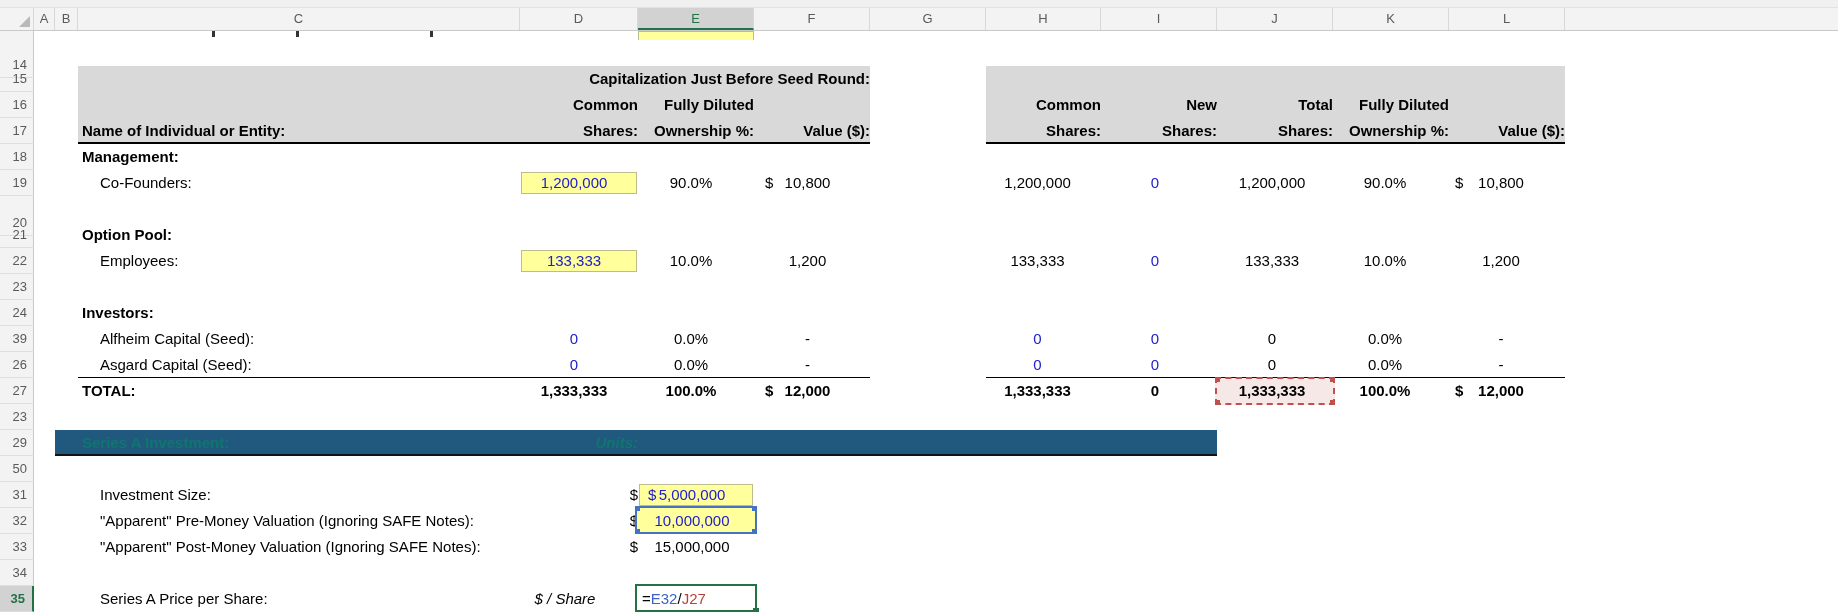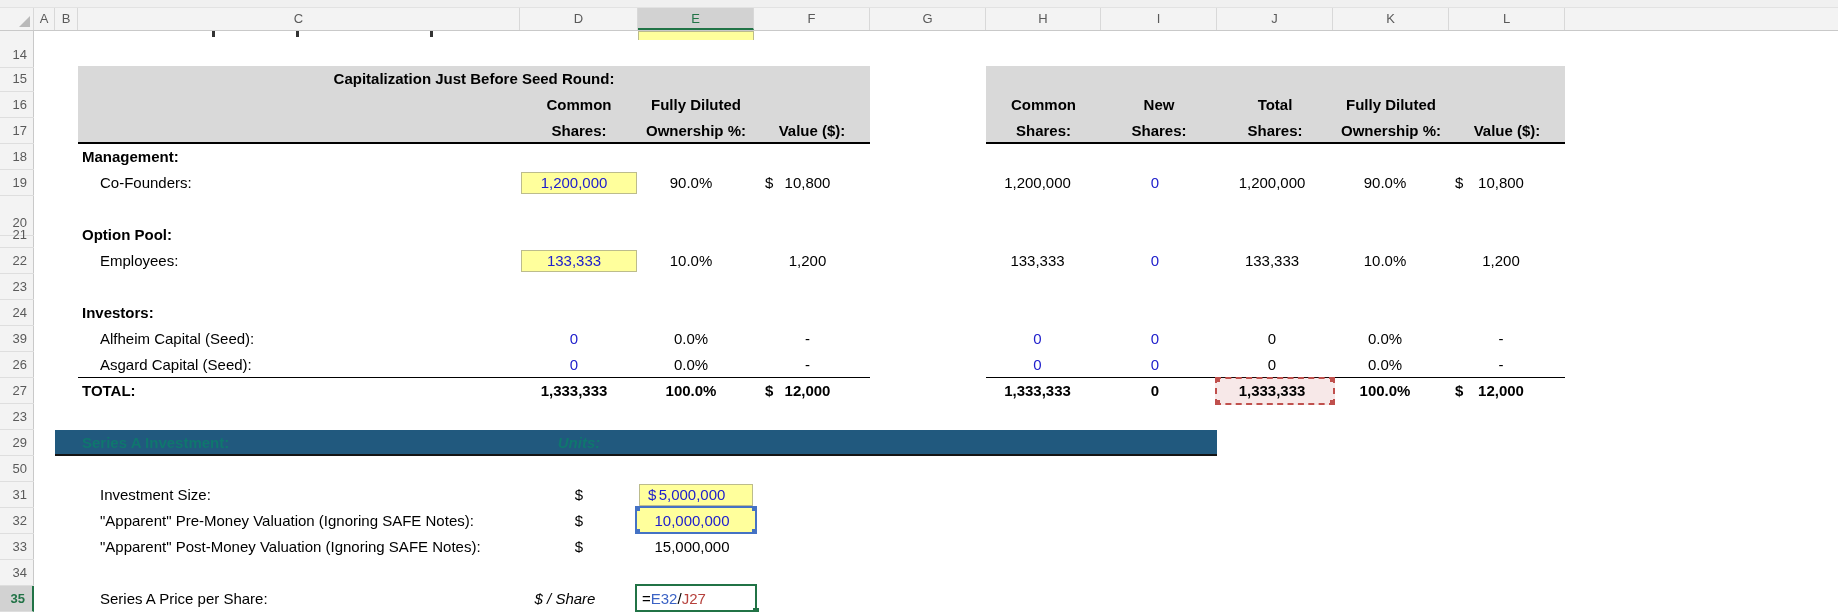--- a/index.html
+++ b/index.html
@@ -13,21 +13,21 @@
   .cl.sel{background:#D2D2D2;color:#217346;border-bottom:2px solid #217346;}
   .corner{position:absolute;left:0;top:0;width:34px;height:22px;border-right:1px solid #D8D8D8;box-sizing:border-box;}
   .tri{position:absolute;right:3px;bottom:3px;width:0;height:0;border-left:11px solid transparent;border-bottom:11px solid #B9B9B9;}
   .rowhdr{position:absolute;left:0;top:31px;width:34px;height:581px;background:#F3F3F3;border-right:1px solid #C9C9C9;box-sizing:border-box;}
   .rh{position:absolute;left:0;width:34px;height:26px;line-height:26px;text-align:right;padding-right:7px;
       font-size:13px;color:#5A5A5A;border-bottom:1px solid #DEDEDE;box-sizing:border-box;}
   .rh.act{background:#D2D2D2;color:#217346;border-right:2px solid #217346;font-weight:bold;}
   
   .band{position:absolute;background:#D9D9D9;}
   .cell{position:absolute;height:26px;line-height:26px;font-size:15px;color:#000;white-space:nowrap;box-sizing:border-box;}
-  .b{font-weight:bold}.i{font-style:italic}.ctr{text-align:center}.rt{text-align:center}
+  .b{font-weight:bold}.i{font-style:italic}.ctr{text-align:right}.rt{text-align:center}
   .blu{color:#2020CC}
   .w{color:#0f766e}
   .ylw{position:absolute;background:#FFFF9C;border:1px solid #BCBC8C;box-sizing:border-box;}
   .ln{position:absolute;background:#000;}
   .banner{position:absolute;left:55px;top:430px;width:1162px;height:26px;background:#21597E;border-bottom:2px solid #141414;box-sizing:border-box;}
   .refbox-blue{position:absolute;left:635px;top:506px;width:122px;height:28px;background:#FFFF9C;border:2px solid #4472C4;box-sizing:border-box;}
   .refbox-red{position:absolute;left:1215px;top:377px;width:120px;height:28px;background:rgba(192,80,77,0.13);border:2px dashed #C0504D;box-sizing:border-box;}
   .editbox{position:absolute;left:635px;top:584px;width:122px;height:28px;background:#fff;border:2px solid #217346;box-sizing:border-box;}
   .hdl{position:absolute;width:5px;height:5px;}
   .hdl.bluh{background:#4472C4}.hdl.redh{background:#C0504D}
@@ -57,21 +57,21 @@
     <div class="cl" style="left:754px;width:116px">F</div>
     <div class="cl" style="left:870px;width:116px">G</div>
     <div class="cl" style="left:986px;width:115px">H</div>
     <div class="cl" style="left:1101px;width:116px">I</div>
     <div class="cl" style="left:1217px;width:116px">J</div>
     <div class="cl" style="left:1333px;width:116px">K</div>
     <div class="cl" style="left:1449px;width:116px">L</div>
   </div>
 
   <div class="rowhdr">
-    <div class="rh" style="top:11px">14</div>
+    <div class="rh" style="top:21px">14</div>
     <div class="rh" style="top:35px">15</div>
     <div class="rh" style="top:61px">16</div>
     <div class="rh" style="top:87px">17</div>
     <div class="rh" style="top:113px">18</div>
     <div class="rh" style="top:139px">19</div>
     <div class="rh" style="top:179px">20</div>
     <div class="rh" style="top:191px">21</div>
     <div class="rh" style="top:217px">22</div>
     <div class="rh" style="top:243px">23</div>
     <div class="rh" style="top:269px">24</div>
@@ -101,20 +101,21 @@
 
   <div class="cell b ctr" style="left:78px;top:66px;width:792px">Capitalization Just Before Seed Round:</div>
 
   <div class="cell b ctr" style="left:520px;top:92px;width:118px">Common</div>
   <div class="cell b ctr" style="left:638px;top:92px;width:116px">Fully Diluted</div>
   <div class="cell b ctr" style="left:986px;top:92px;width:115px">Common</div>
   <div class="cell b ctr" style="left:1101px;top:92px;width:116px">New</div>
   <div class="cell b ctr" style="left:1217px;top:92px;width:116px">Total</div>
   <div class="cell b ctr" style="left:1333px;top:92px;width:116px">Fully Diluted</div>
 
+  <div class="cell b" style="left:82px;top:118px">Name of Individual or Entity:</div>
   <div class="cell b ctr" style="left:520px;top:118px;width:118px">Shares:</div>
   <div class="cell b ctr" style="left:638px;top:118px;width:116px">Ownership %:</div>
   <div class="cell b ctr" style="left:754px;top:118px;width:116px">Value ($):</div>
   <div class="cell b ctr" style="left:986px;top:118px;width:115px">Shares:</div>
   <div class="cell b ctr" style="left:1101px;top:118px;width:116px">Shares:</div>
   <div class="cell b ctr" style="left:1217px;top:118px;width:116px">Shares:</div>
   <div class="cell b ctr" style="left:1333px;top:118px;width:116px">Ownership %:</div>
   <div class="cell b ctr" style="left:1449px;top:118px;width:116px">Value ($):</div>
 
   <div class="cell b" style="left:82px;top:144px">Management:</div>

